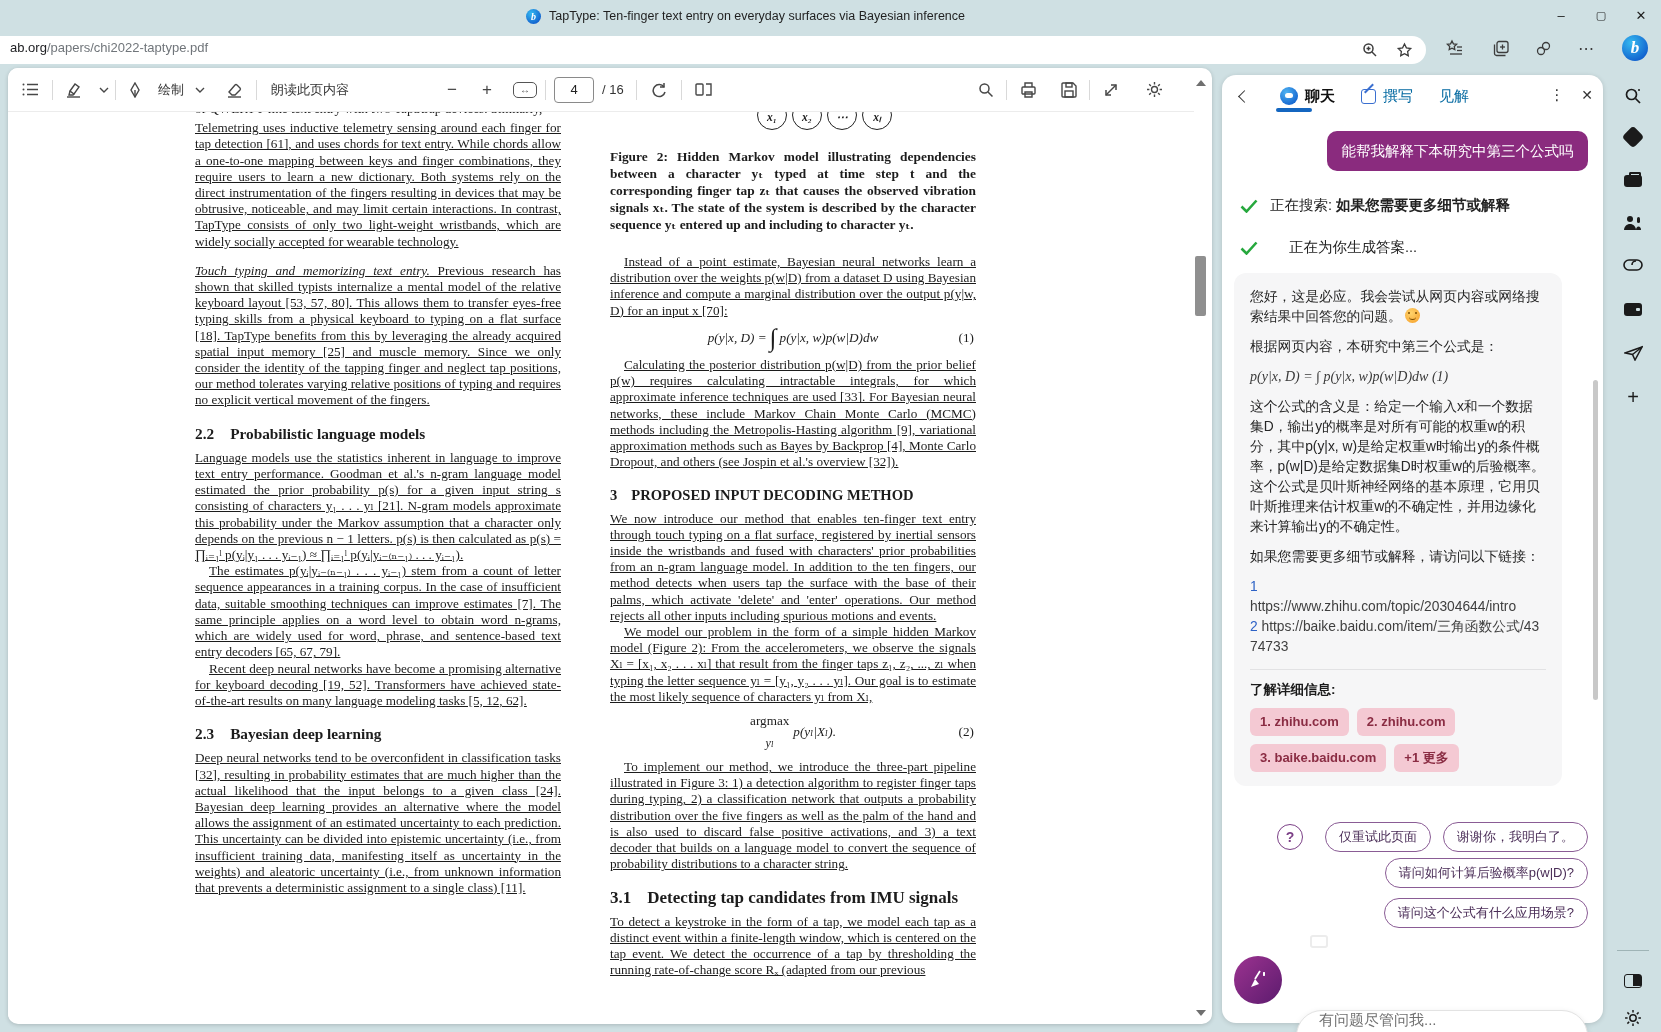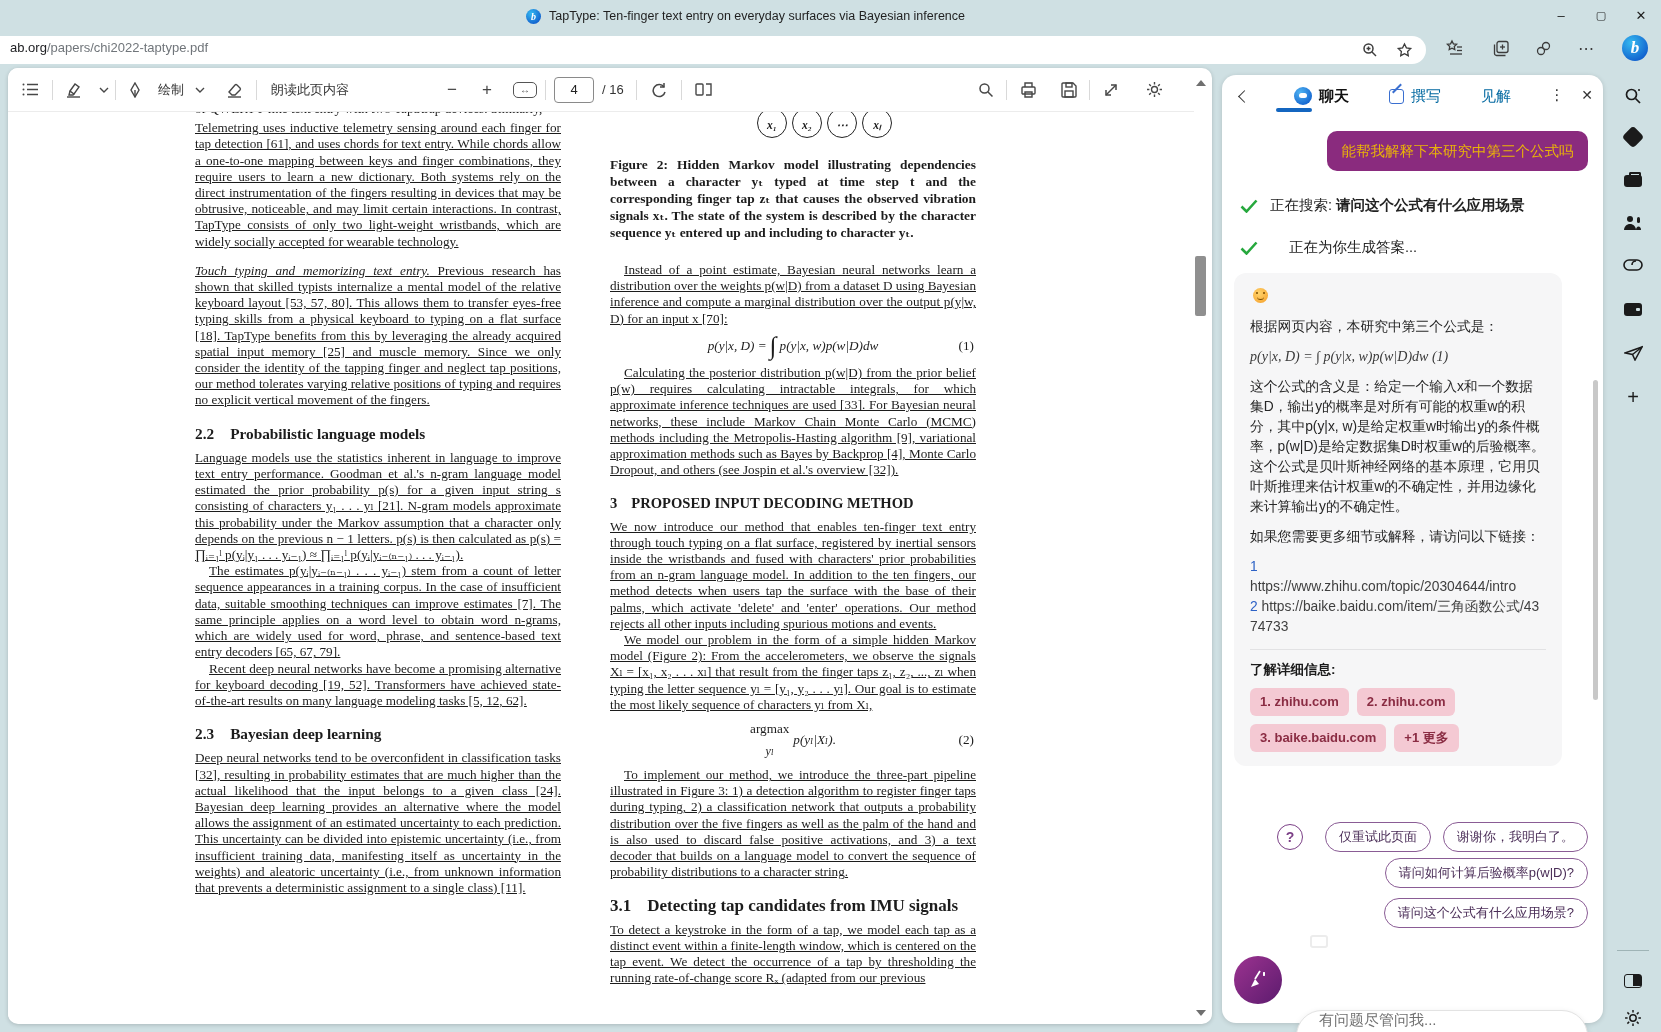--- a/index.html
+++ b/index.html
@@ -52,31 +52,31 @@
         display:flex;align-items:flex-end;justify-content:center;font-family:"Liberation Serif",serif;
         font-style:italic;font-weight:bold;font-size:11.5px;padding-bottom:4px;background:#fff;}
 
   
   .vscroll{left:1195px;top:78px;width:12px;height:942px;}
   .varrow{width:0;height:0;border-left:5px solid transparent;border-right:5px solid transparent;margin:0 auto;}
   .vthumb{left:1195px;top:256px;width:11px;height:60px;background:#8f8f8f;border-radius:2px;}
 
   
   .sidecard{left:1222px;top:75px;width:381px;height:948px;background:#fff;border-radius:14px;box-shadow:0 1px 5px rgba(0,0,0,.15);}
-  .tabs{left:1234px;top:82px;height:28px;gap:40px;}
+  .tabs{left:1234px;top:82px;height:28px;gap:26px;}
   .tab{gap:7px;font-size:15px;color:#0369a1;}
   .tab.active{font-weight:bold;color:#111;}
   .tab-underline{left:1276px;top:108px;width:36px;height:3.5px;background:#1466c0;border-radius:2px;}
   .chaticon{width:18px;height:18px;border-radius:50%;background:radial-gradient(circle at 35% 30%,#4fb3f2,#1263cf 80%);position:relative;}
   .chaticon:after{content:"";position:absolute;left:5px;top:6px;width:8px;height:5px;border-radius:3px;background:#fff;}
   .composeicon{width:15px;height:15px;border:1.6px solid #3a6fd0;border-radius:3px;position:relative;}
   .composeicon:after{content:"";position:absolute;left:2px;top:2px;width:12px;height:2px;background:#3a6fd0;transform:rotate(-45deg);transform-origin:left top;}
   .chev-left{width:9px;height:9px;border-left:1.8px solid #333;border-bottom:1.8px solid #333;transform:rotate(45deg);}
 
-  .bubble{left:1327px;top:131px;width:261px;background:#8a2b7e;border-radius:10px;color:#eab308;
+  .bubble{left:1327px;top:131px;width:261px;background:#8a2b7e;border-radius:10px;color:#ffffff;
           font-size:14.5px;line-height:20px;padding:10px 14px;text-align:center;}
   .statusrow{left:1240px;gap:12px;font-size:14.5px;color:#222;}
   .statusrow b{font-weight:bold;}
 
   .anscard{left:1234px;top:273px;width:328px;background:#f6f6f7;border-radius:12px;padding:14px 16px 14px 16px;
            font-size:13.8px;line-height:20px;color:#262626;}
   .anscard p{margin-bottom:10px;}
   .formula{font-family:"Liberation Serif",serif;font-style:italic;color:#3a3a3a;font-size:14px;}
   .linkblock{word-break:break-all;color:#3f3f3f;}
   .linknum{color:#2d62c6;}
@@ -300,21 +300,21 @@
     <div class="pp" style="margin-top:3px;">Telemetring uses inductive telemetry sensing around each finger for tap detection [61], and uses chords for text entry. While chords allow a one-to-one mapping between keys and finger combinations, they require users to learn a new dictionary. Both systems rely on the direct instrumentation of the fingers resulting in devices that may be obtrusive, noticeable, and may limit certain interactions. In contrast, TapType consists of only two light-weight wristbands, which are widely socially accepted for wearable technology.</div>
     <div class="pp" style="margin-top:13px;"><i>Touch typing and memorizing text entry.</i><span> Previous research has shown that skilled typists internalize a mental model of the relative keyboard layout [53, 57, 80]. This allows them to transfer eyes-free typing skills from a physical keyboard to typing on a flat surface [18]. TapType benefits from this by leveraging the already acquired spatial input memory [25] and muscle memory. Since we only consider the identity of the tapping finger and neglect tap positions, our method tolerates varying relative positions of typing and requires no explicit vertical movement of the fingers.</span></div>
     <div class="h-sec"><span class="num">2.2</span><span>Probabilistic language models</span></div>
     <div class="pp">Language models use the statistics inherent in language to improve text entry performance. Goodman et al.'s n-gram language model estimated the prior probability p(s) for a given input string s consisting of characters y₁ . . . yₗ [21]. N-gram models approximate this probability under the Markov assumption that a character only depends on the previous n − 1 letters. p(s) is then calculated as p(s) = ∏ᵢ₌₁ˡ p(yᵢ|y₁ . . . yᵢ₋₁) ≈ ∏ᵢ₌₁ˡ p(yᵢ|yᵢ₋₍ₙ₋₁₎ . . . yᵢ₋₁).</div>
     <div class="pp ind">The estimates p(yᵢ|yᵢ₋₍ₙ₋₁₎ . . . yᵢ₋₁) stem from a count of letter sequence appearances in a training corpus. In the case of insufficient data, suitable smoothing techniques can improve estimates [7]. The same principle applies on a word level to obtain word n-grams, which are widely used for word, phrase, and sentence-based text entry decoders [65, 67, 79].</div>
     <div class="pp ind">Recent deep neural networks have become a promising alternative for keyboard decoding [19, 52]. Transformers have achieved state-of-the-art results on many language modeling tasks [5, 12, 62].</div>
     <div class="h-sec"><span class="num">2.3</span><span>Bayesian deep learning</span></div>
     <div class="pp">Deep neural networks tend to be overconfident in classification tasks [32], resulting in probability estimates that are much higher than the actual likelihood that the input belongs to a given class [24]. Bayesian deep learning provides an alternative where the model allows the assignment of an estimated uncertainty to each prediction. This uncertainty can be divided into epistemic uncertainty (i.e., from insufficient training data, manifesting itself as uncertainty in the weights) and aleatoric uncertainty (i.e., from unknown information that prevents a deterministic assignment to a single class) [11].</div>
   </div>
 
-  <div class="col" style="left:602px;top:12px;">
+  <div class="col" style="left:602px;top:4px;">
     <div class="nodes">
       <span class="node" style="left:147px;">x₁</span>
       <span class="node" style="left:182px;">x₂</span>
       <span class="node" style="left:217px;">⋯</span>
       <span class="node" style="left:252px;">xₗ</span>
     </div>
     <div class="caption" style="margin-top:10px;">Figure 2: Hidden Markov model illustrating dependencies between a character yₜ typed at time step t and the corresponding finger tap zₜ that causes the observed vibration signals xₜ. The state of the system is described by the character sequence yₜ entered up and including to character yₜ.</div>
     <div class="pp ind" style="margin-top:21px;">Instead of a point estimate, Bayesian neural networks learn a distribution over the weights p(w|D) from a dataset D using Bayesian inference and compute a marginal distribution over the output p(y|w, D) for an input x [70]:</div>
     <div class="flex eq">
       <span>p(y|x, D) =</span>
@@ -367,31 +367,31 @@
 <div class="abs tab-underline"></div>
 <div class="abs flex" style="left:1544px;top:82px;width:26px;height:26px;justify-content:center;font-size:15px;color:#333;">⋮</div>
 <div class="abs flex" style="left:1574px;top:82px;width:26px;height:26px;justify-content:center;font-size:14px;color:#333;">✕</div>
 
 <div class="abs bubble">能帮我解释下本研究中第三个公式吗</div>
 
 <div class="abs flex statusrow" style="top:196px;">
   <svg width="18" height="14" viewBox="0 0 18 14" fill="none" stroke="#26a83d" stroke-width="2.6">
       <path d="M1.5 7.5l5 5L16.5 1.5"></path>
     </svg>
-  <span><span>正在搜索: </span><b>请问这个公式有什么应用场景</b></span>
+  <span><span>正在搜索: </span><b>如果您需要更多细节或解释</b></span>
 </div>
 <div class="abs flex statusrow" style="top:238px;gap:31px;">
   <svg width="18" height="14" viewBox="0 0 18 14" fill="none" stroke="#26a83d" stroke-width="2.6">
       <path d="M1.5 7.5l5 5L16.5 1.5"></path>
     </svg>
   <span>正在为你生成答案...</span>
 </div>
 
 <div class="abs anscard">
-  <p><span class="emoji-face"></span></p>
+  <p><span>您好，这是必应。我会尝试从网页内容或网络搜索结果中回答您的问题。</span><span class="emoji-face"></span></p>
   <p>根据网页内容，本研究中第三个公式是：</p>
   <p class="formula">p(y|x, D) = ∫ p(y|x, w)p(w|D)dw (1)</p>
   <p>这个公式的含义是：给定一个输入x和一个数据集D，输出y的概率是对所有可能的权重w的积分，其中p(y|x, w)是给定权重w时输出y的条件概率，p(w|D)是给定数据集D时权重w的后验概率。这个公式是贝叶斯神经网络的基本原理，它用贝叶斯推理来估计权重w的不确定性，并用边缘化来计算输出y的不确定性。</p>
   <p>如果您需要更多细节或解释，请访问以下链接：</p>
   <div class="linkblock">
     <div><span class="linknum">1</span></div>
     <div>https://www.zhihu.com/topic/20304644/intro</div>
     <div><span class="linknum">2</span> <span>https://baike.baidu.com/item/三角函数公式/4374733</span></div>
   </div>
   <div class="ansdivider"></div>

